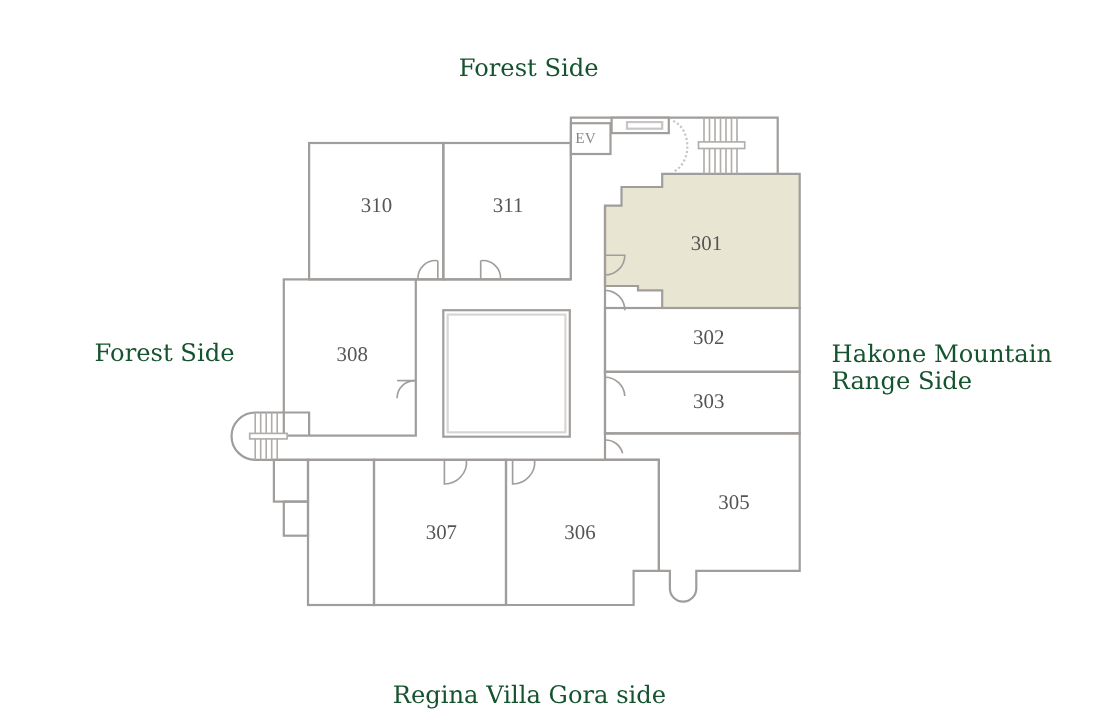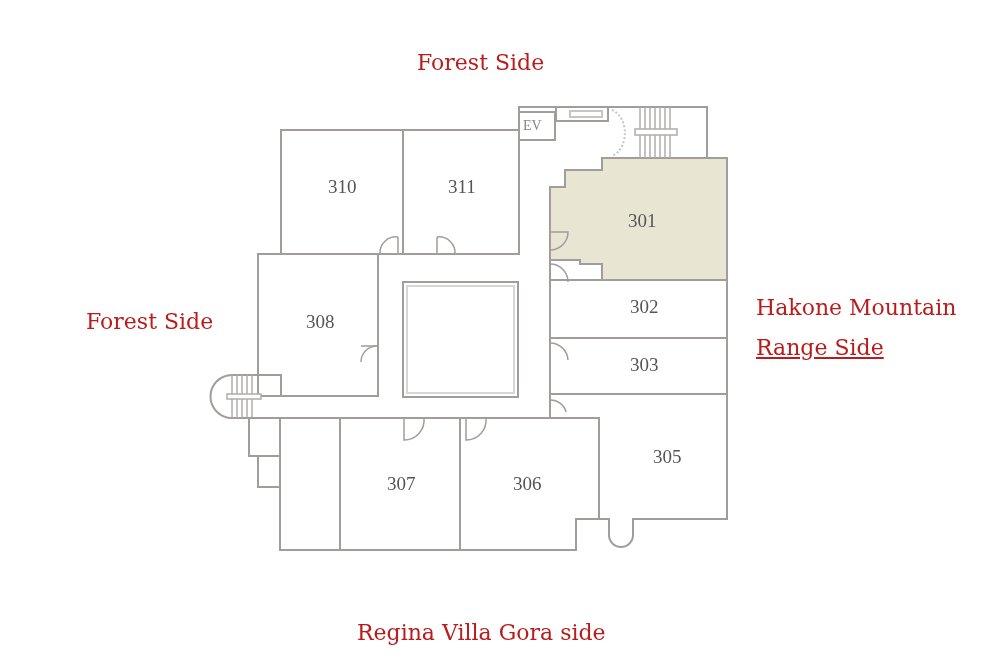--- a/index.html
+++ b/index.html
@@ -1,27 +1,27 @@
 <!DOCTYPE html>
 <html><head>
 <meta charset="utf-8">
 <style>
   html, body { margin:0; padding:0; background:#ffffff; }
   body { width:1000px; height:660px; position:relative; overflow:hidden; font-family:"DejaVu Serif", serif; }
-  .label { position:absolute; color:#b91c1c; font-family:"DejaVu Serif", serif; font-size:22px; white-space:nowrap; }
+  .label { position:absolute; color:#14532d; font-family:"DejaVu Serif", serif; font-size:22px; white-space:nowrap; }
   svg { position:absolute; left:0; top:0; }
   .room-num { font-family:"Liberation Serif", serif; font-size:19px; fill:#555; }
 </style>
 </head>
 <body>
 
 <div class="label" style="left:417px; top:50px;">Forest Side</div>
 <div class="label" style="left:86px; top:309px;">Forest Side</div>
-<div class="label" style="left:756px; top:295px;">Hakone Mountain</div>
-<div class="label" style="left:756px; top:335px;text-decoration:underline;">Range Side</div>
+<div class="label" style="left:756px; top:310px;">Hakone Mountain</div>
+<div class="label" style="left:756px; top:335px;">Range Side</div>
 <div class="label" style="left:357px; top:620px;">Regina Villa Gora side</div>
 
 <svg width="1000" height="660" viewBox="0 0 1000 660">
   <g fill="none" stroke="#a09d9b" stroke-width="2">
 
     <path d="M602 158 L727 158 L727 280 L602 280 L602 264 L580 264 L580 260 L550 260 L550 187 L565 187 L565 170 L602 170 Z" fill="#e8e6d3"></path>
 
     <rect x="281" y="130" width="122" height="124"></rect>
     <rect x="403" y="130" width="116" height="124"></rect>
 

